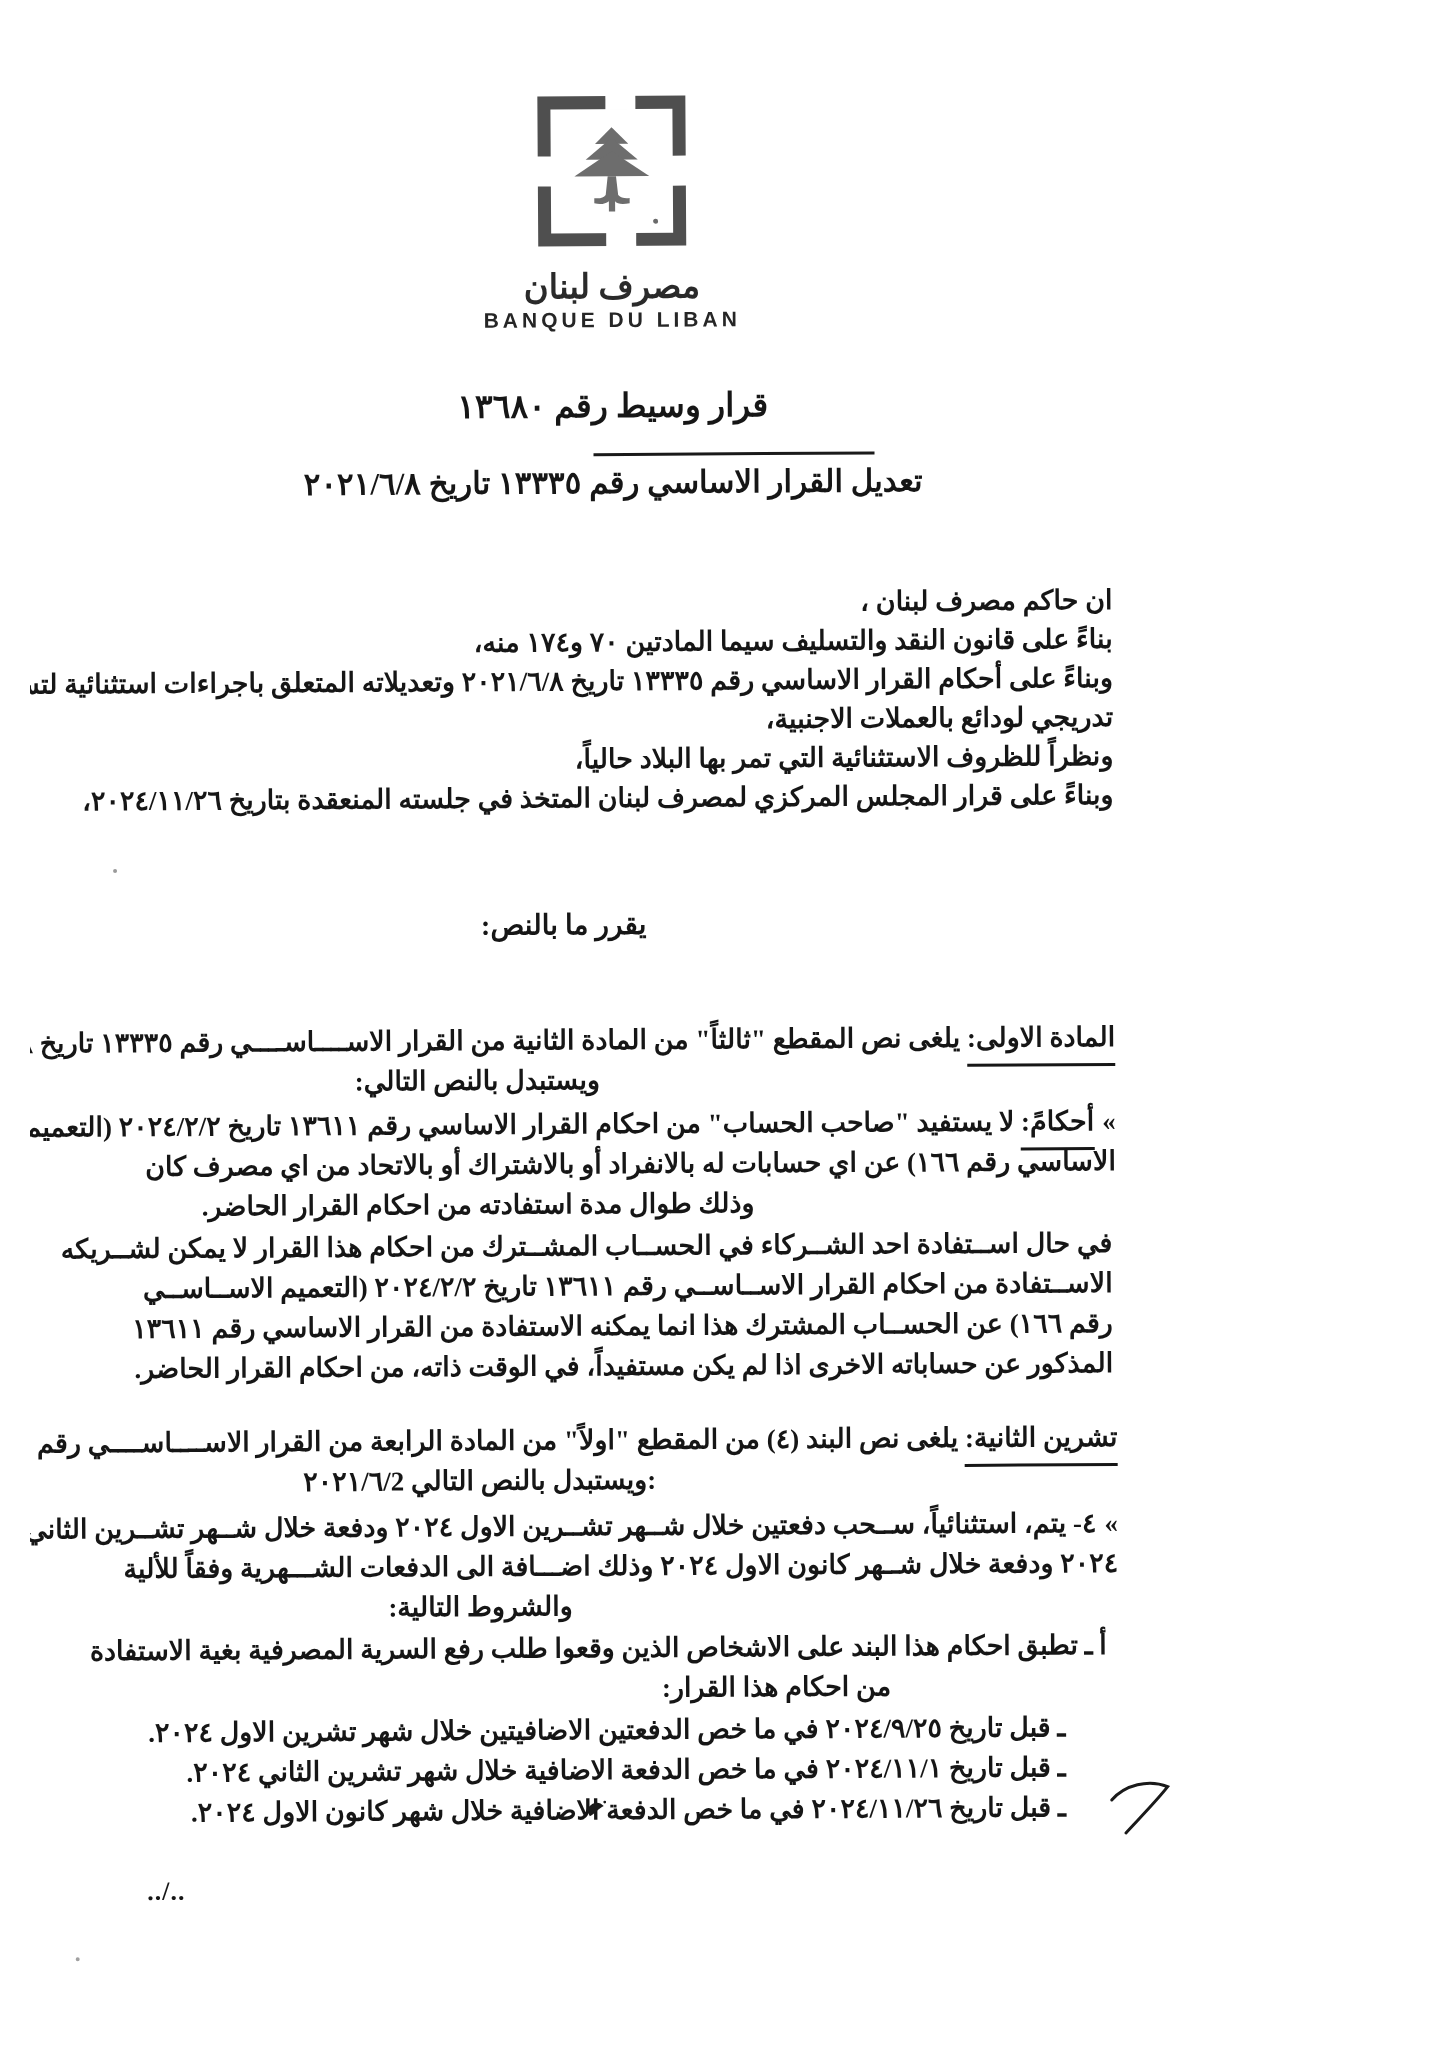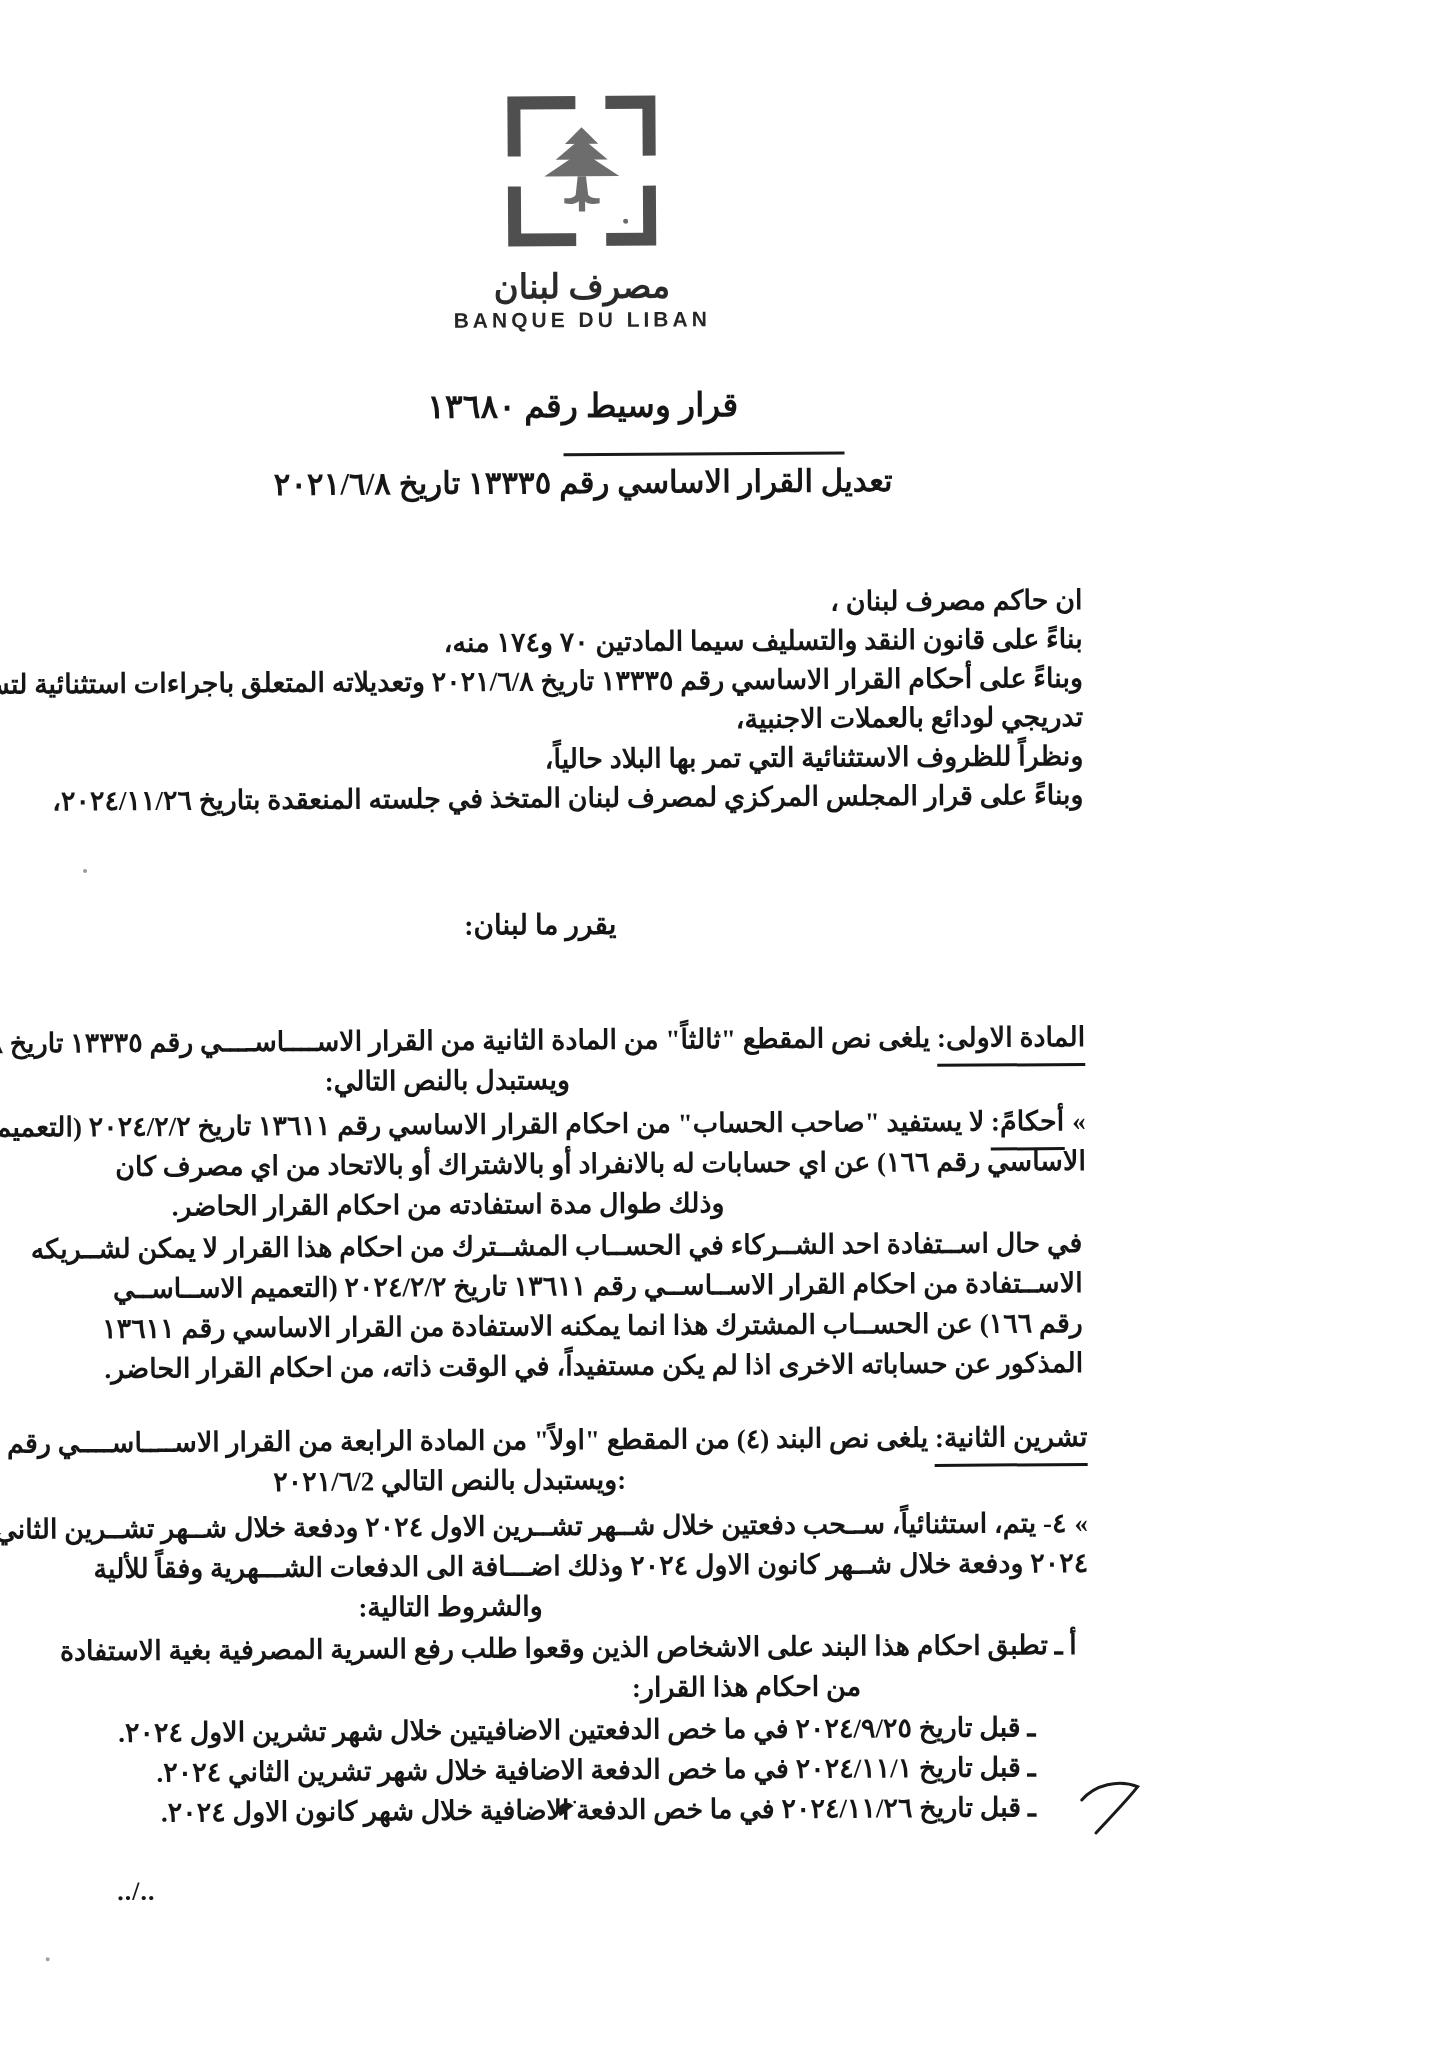--- a/index.html
+++ b/index.html
@@ -1,17 +1,17 @@
 <!DOCTYPE html>
 <html lang="ar"><head>
 <meta charset="utf-8">
 <style>
   html,body{margin:0;padding:0;background:#ffffff;}
   .page{position:relative;width:1173px;height:2048px;background:#ffffff;overflow:hidden;
-        font-family:"Liberation Serif","DejaVu Serif",serif;color:#161616;}
+        font-family:"Liberation Serif","DejaVu Serif",serif;color:#161616;margin-left:30px;}
   .scan{position:absolute;inset:0;transform:rotate(-0.35deg);transform-origin:50% 50%;}
   .abs{position:absolute;}
 
   
   .logo-wrap{top:96px;left:0;right:0;text-align:center;}
   .logo-frame{position:relative;display:inline-block;width:122px;height:124px;border:13px solid #4f4f4f;}
   .gap{position:absolute;background:#ffffff;}
   .gap.gt{width:30px;height:15px;top:-14px;left:50%;margin-left:-6px;}
   .gap.gb{width:30px;height:15px;bottom:-14px;left:50%;margin-left:-6px;}
   .gap.gl{width:15px;height:30px;left:-14px;top:50%;margin-top:-15px;}
@@ -83,21 +83,21 @@
 
     <div class="abs preamble ar">
       <div class="line pre-line">ان حاكم مصرف لبنان ،</div>
       <div class="line pre-line">بناءً على قانون النقد والتسليف سيما المادتين ٧٠ و١٧٤ منه،</div>
       <div class="line pre-line">وبناءً على أحكام القرار الاساسي رقم ١٣٣٣٥ تاريخ ٢٠٢١/٦/٨ وتعديلاته المتعلق باجراءات استثنائية لتسديد</div>
       <div class="line pre-line">تدريجي لودائع بالعملات الاجنبية،</div>
       <div class="line pre-line">ونظراً للظروف الاستثنائية التي تمر بها البلاد حالياً،</div>
       <div class="line pre-line">وبناءً على قرار المجلس المركزي لمصرف لبنان المتخذ في جلسته المنعقدة بتاريخ ٢٠٢٤/١١/٢٦،</div>
     </div>
 
-    <div class="abs decides">يقرر ما لبنان:</div>
+    <div class="abs decides">يقرر ما بالنص:</div>
 
     <div class="abs art1 ar">
       <div class="line">
         <span class="underline">المادة الاولى:</span><span> يلغى نص المقطع "ثالثاً" من المادة الثانية من القرار الاســــاســــي رقم ١٣٣٣٥ تاريخ ٢٠٢١/٦/٨</span>
       </div>
       <div class="line center">ويستبدل بالنص التالي:</div>
     </div>
 
     <div class="abs clause1 ar">
       <div class="line">

